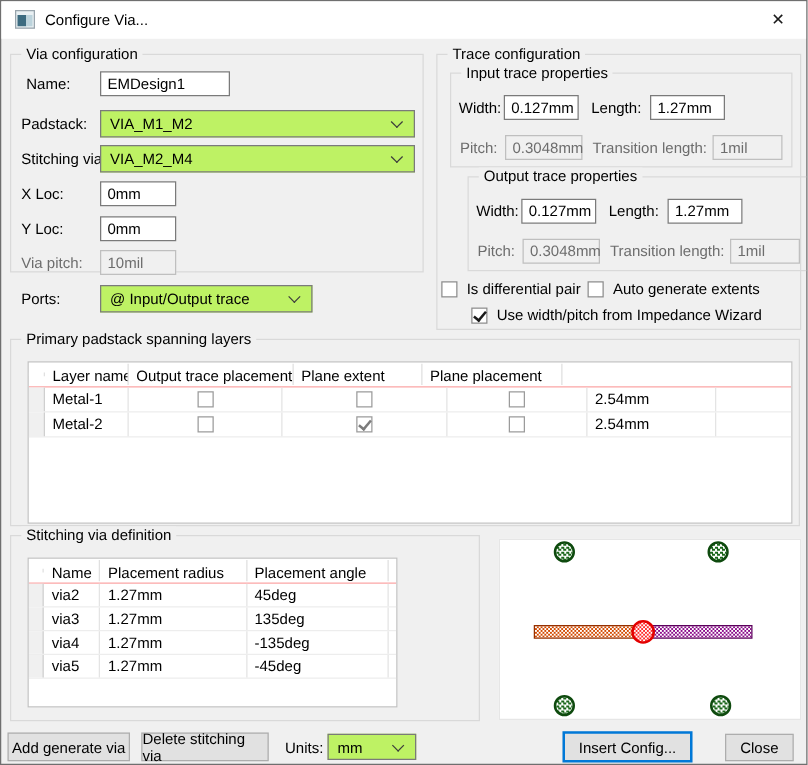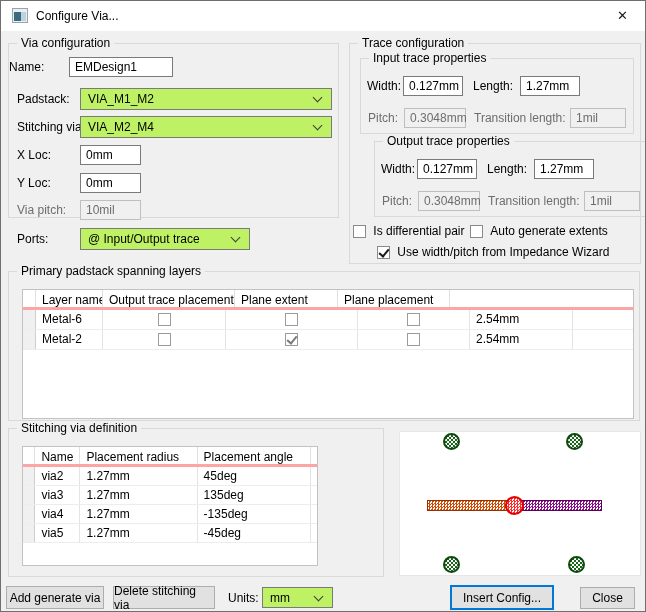--- a/index.html
+++ b/index.html
@@ -31,21 +31,21 @@
 
   .cb { display:inline-block; width:13px; height:13px; background:#fff; border:1px solid #8a8a8a; position:relative; vertical-align:middle; }
   .cb.checked::after { content:""; position:absolute; left:3px; top:0px; width:4px; height:8px; border-right:2px solid #1a1a1a; border-bottom:2px solid #1a1a1a; transform:rotate(40deg); }
   .cb.gray { border-color:#9b9b9b; }
   .cb.gray.checked::after { border-color:#7c7c7c; }
   .cbrow { position:absolute; white-space:nowrap; }
 
   
   .grid { position:absolute; background:#fff; border:1px solid #c2c2c2; overflow:hidden; }
   .trow { display:flex; height:20px; }
-  .grid .hdr { border-bottom:3px solid #fca5a5; }
+  .grid .hdr { border-bottom:1px solid #fca5a5;align-items:center; }
   .tc { border-right:1px solid #e4e4e4; padding:2px 0 0 6px; overflow:hidden; white-space:nowrap; }
   .hdr .tc { border-right:1px solid #e0e0e0; padding-top:3px; }
   .body-row { border-bottom:1px solid #ededed; }
   .rowhdr { background:#f0f0f0; border-right:1px solid #cfcfcf; padding:0; }
   .tc.center { display:flex; align-items:center; justify-content:center; padding:0; }
   .tc.last { border-right:none; }
 
   
   .p-c0{width:13px;} .p-c1{width:67px;} .p-c2{width:123px;} .p-c3{width:132px;} .p-c4{width:112px;} .p-c5{width:103px;} .p-c6{flex:1;}
   
@@ -76,22 +76,22 @@
     <div class="app-icon">
         <div class="half-l"></div>
         <div class="half-r"></div>
       </div>
     <div class="title-text">Configure Via...</div>
     <div class="close-btn">✕</div>
   </div>
 
   <div class="group" style="left:7px; top:42px; width:331px; height:175px;">
     <div class="group-label">Via configuration</div>
-    <div class="lbl" style="left:0; top:16px;">Name:</div>
-    <div class="tbox" style="left:60px; top:13px; width:104px; height:20px; line-height:18px;">EMDesign1</div>
+    <div class="lbl" style="left:12px; top:16px;">Name:</div>
+    <div class="tbox" style="left:71px; top:13px; width:104px; height:20px; line-height:18px;">EMDesign1</div>
     <div class="lbl" style="left:8px; top:48px;">Padstack:</div>
     <div class="combo" style="left:71px; top:44px; width:252px; height:22px;">
         <span>VIA_M1_M2</span>
         <span class="chev"></span>
       </div>
     <div class="lbl" style="left:8px; top:76px;">Stitching via:</div>
     <div class="combo" style="left:71px; top:72px; width:252px; height:22px;">
         <span>VIA_M2_M4</span>
         <span class="chev"></span>
       </div>
@@ -156,21 +156,21 @@
         <div class="tc p-c0 rowhdr" style="background:#fff;"></div>
         <div class="tc p-c1">Layer name</div>
         <div class="tc p-c3">Output trace placement</div>
         <div class="tc p-c5">Plane extent</div>
         <div class="tc p-c4">Plane placement</div>
         <div class="tc p-c6 last"></div>
       </div>
       <div>
           <div class="trow body-row">
             <div class="tc p-c0 rowhdr"></div>
-            <div class="tc p-c1">Metal-6</div>
+            <div class="tc p-c1">Metal-1</div>
             <div class="tc p-c2 center">
               <span class="cb gray"></span>
             </div>
             <div class="tc p-c3 center">
               <span class="cb gray"></span>
             </div>
             <div class="tc p-c4 center">
               <span class="cb gray"></span>
             </div>
             <div class="tc p-c5">2.54mm</div>

